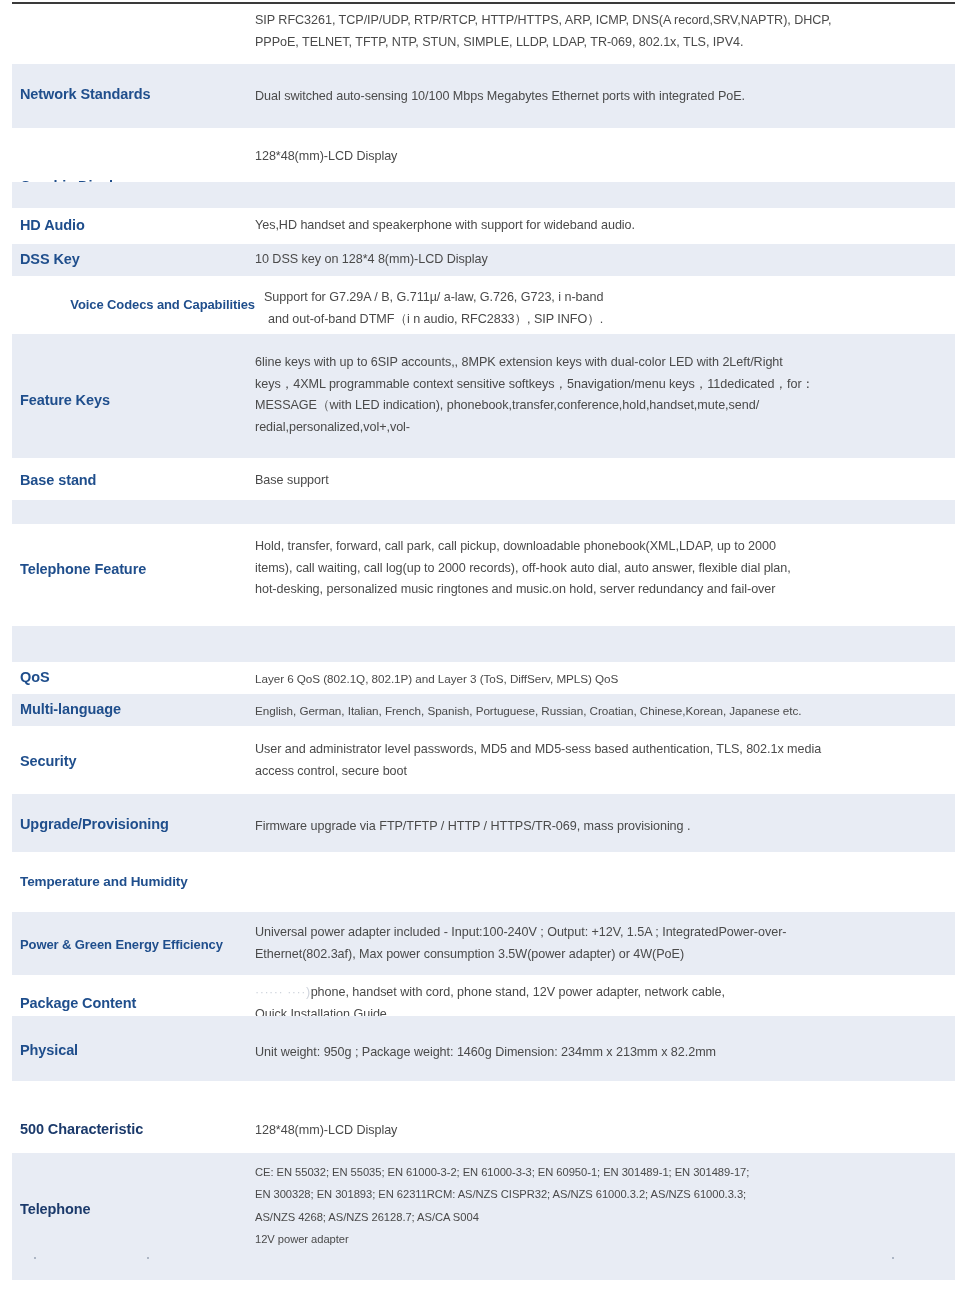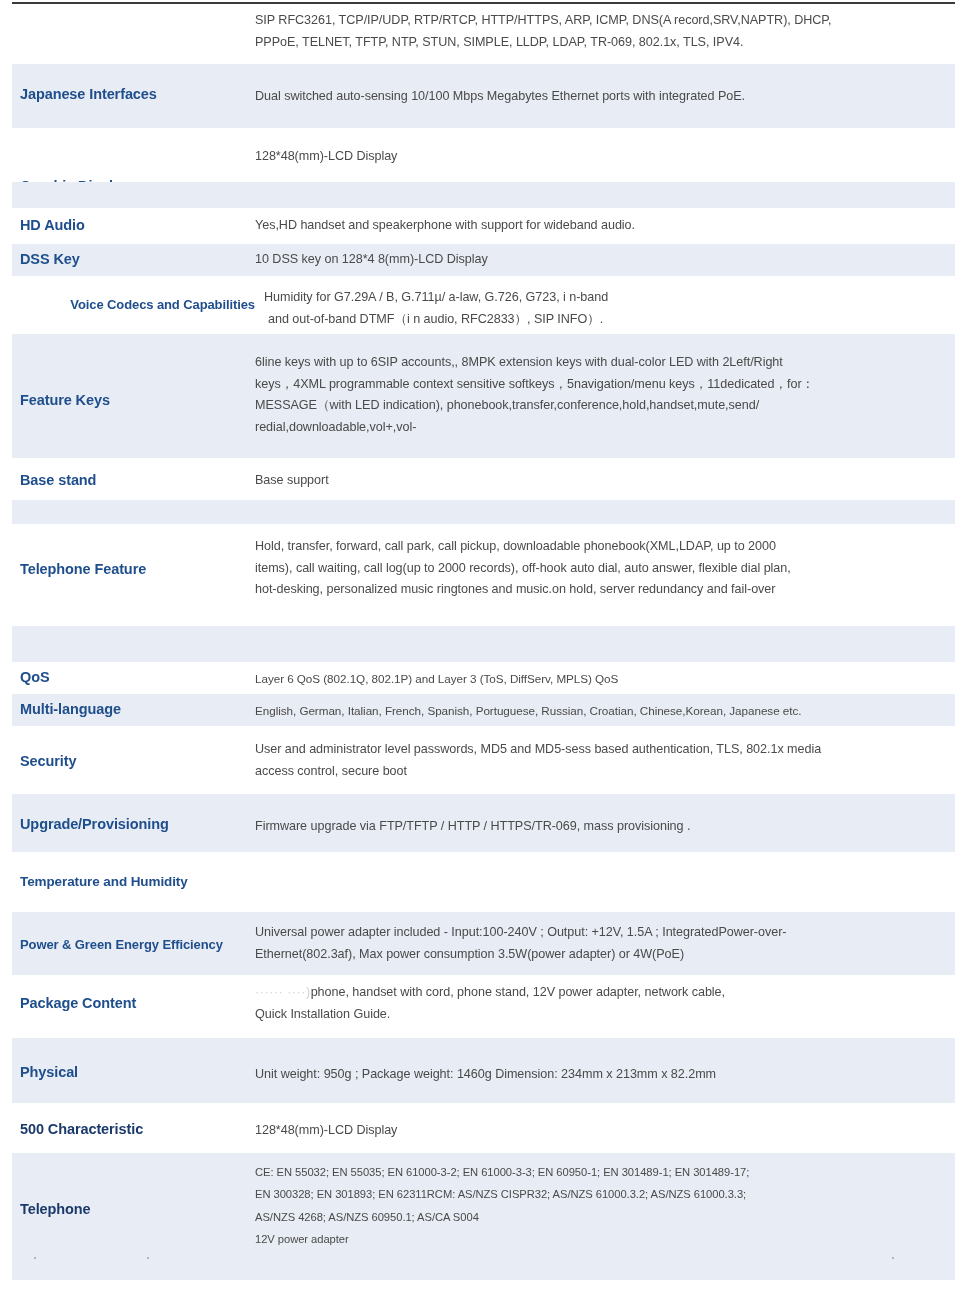--- a/index.html
+++ b/index.html
@@ -89,21 +89,21 @@
 
   <div class="row plain" style="top:4px;height:60px;">
     <div class="row-label" style="top:18px;margin-top:43px;">Protocols/Standards</div>
     <div class="row-value" style="top:6px;">
       <div>SIP RFC3261, TCP/IP/UDP, RTP/RTCP, HTTP/HTTPS, ARP, ICMP, DNS(A record,SRV,NAPTR), DHCP,</div>
       <div>PPPoE, TELNET, TFTP, NTP, STUN, SIMPLE, LLDP, LDAP, TR-069, 802.1x, TLS,  IPV4.</div>
     </div>
   </div>
 
   <div class="row shaded" style="top:64px;height:64px;">
-    <div class="row-label" style="top:21px;">Japanese Interfaces</div>
+    <div class="row-label" style="top:21px;">Network Standards</div>
     <div class="row-value" style="top:22px;">
       <div>Dual switched auto-sensing 10/100 Mbps Megabytes Ethernet ports with integrated PoE.</div>
     </div>
   </div>
 
   <div class="row plain" style="top:128px;height:54px;">
     <div class="row-label" style="top:16px;margin-top:33px;">Graphic Display</div>
     <div class="row-value" style="top:18px;">
       <div>128*48(mm)-LCD Display</div>
     </div>
@@ -121,32 +121,32 @@
   <div class="row shaded" style="top:244px;height:32px;">
     <div class="row-label" style="top:6px;">DSS Key</div>
     <div class="row-value" style="top:5px;">
       <div>10 DSS key on 128*4 8(mm)-LCD Display</div>
     </div>
   </div>
 
   <div class="row plain" style="top:276px;height:58px;">
     <div class="row-label tiny" style="top:21px;text-align:right;">Voice Codecs and Capabilities</div>
     <div class="row-value indent" style="top:11px;">
-      <div>Humidity for G7.29A / B,  G.711µ/ a-law,  G.726,  G723,  i n-band</div>
+      <div>Support for G7.29A / B,  G.711µ/ a-law,  G.726,  G723,  i n-band</div>
       <div style="padding-left:4px;">and out-of-band DTMF（i n audio, RFC2833）, SIP INFO）.</div>
     </div>
   </div>
 
   <div class="row shaded" style="top:334px;height:124px;">
     <div class="row-label" style="top:57px;">Feature Keys</div>
     <div class="row-value" style="top:18px;width:705px;">
       <div>6line keys with up to 6SIP accounts,,  8MPK extension keys with dual-color LED with 2Left/Right</div>
       <div>keys，4XML programmable context sensitive softkeys，5navigation/menu keys，11dedicated，for：</div>
       <div>MESSAGE（with LED indication), phonebook,transfer,conference,hold,handset,mute,send/</div>
-      <div>redial,downloadable,vol+,vol-</div>
+      <div>redial,personalized,vol+,vol-</div>
     </div>
   </div>
 
   <div class="row plain" style="top:458px;height:42px;">
     <div class="row-label" style="top:13px;">Base stand</div>
     <div class="row-value" style="top:12px;">
       <div>Base support</div>
     </div>
   </div>
 
@@ -208,40 +208,40 @@
   </div>
 
   <div class="row plain" style="top:975px;height:55px;">
     <div class="row-label" style="top:19px;">Package Content</div>
     <div class="row-value" style="top:7px;">
       <div><span class="faded">······ ····)</span><span>phone, handset with cord, phone stand, 12V power adapter, network cable,</span></div>
       <div>Quick Installation Guide.</div>
     </div>
   </div>
 
-  <div class="row shaded" style="top:1016px;height:65px;margin-top:22px;">
+  <div class="row shaded" style="top:1016px;height:65px;">
     <div class="row-label" style="top:25px;">Physical</div>
     <div class="row-value" style="top:26px;">
       <div>Unit weight: 950g ; Package weight: 1460g Dimension: 234mm x 213mm x 82.2mm</div>
     </div>
   </div>
 
   <div class="row plain" style="top:1108px;height:45px;">
     <div class="row-label navy" style="top:12px;">500 Characteristic</div>
     <div class="row-value" style="top:12px;">
       <div>128*48(mm)-LCD Display</div>
     </div>
   </div>
 
   <div class="row shaded" style="top:1153px;height:127px;">
     <div class="row-label navy" style="top:47px;">Telephone</div>
     <div class="row-value xs" style="top:8px;width:700px;">
       <div>CE: EN 55032; EN 55035; EN 61000-3-2; EN 61000-3-3; EN 60950-1; EN 301489-1; EN 301489-17;</div>
       <div>EN 300328; EN 301893; EN 62311RCM: AS/NZS CISPR32; AS/NZS 61000.3.2; AS/NZS 61000.3.3;</div>
-      <div>AS/NZS 4268; AS/NZS 60950.1; AS/CA S004</div>
+      <div>AS/NZS 4268; AS/NZS 26128.7; AS/CA S004</div>
       <div>12V power adapter</div>
     </div>
     <div class="speck" style="left:22px;top:104px;"></div>
     <div class="speck" style="left:135px;top:104px;"></div>
     <div class="speck" style="left:880px;top:104px;"></div>
   </div>
 
 </div>
 
 </body></html>

